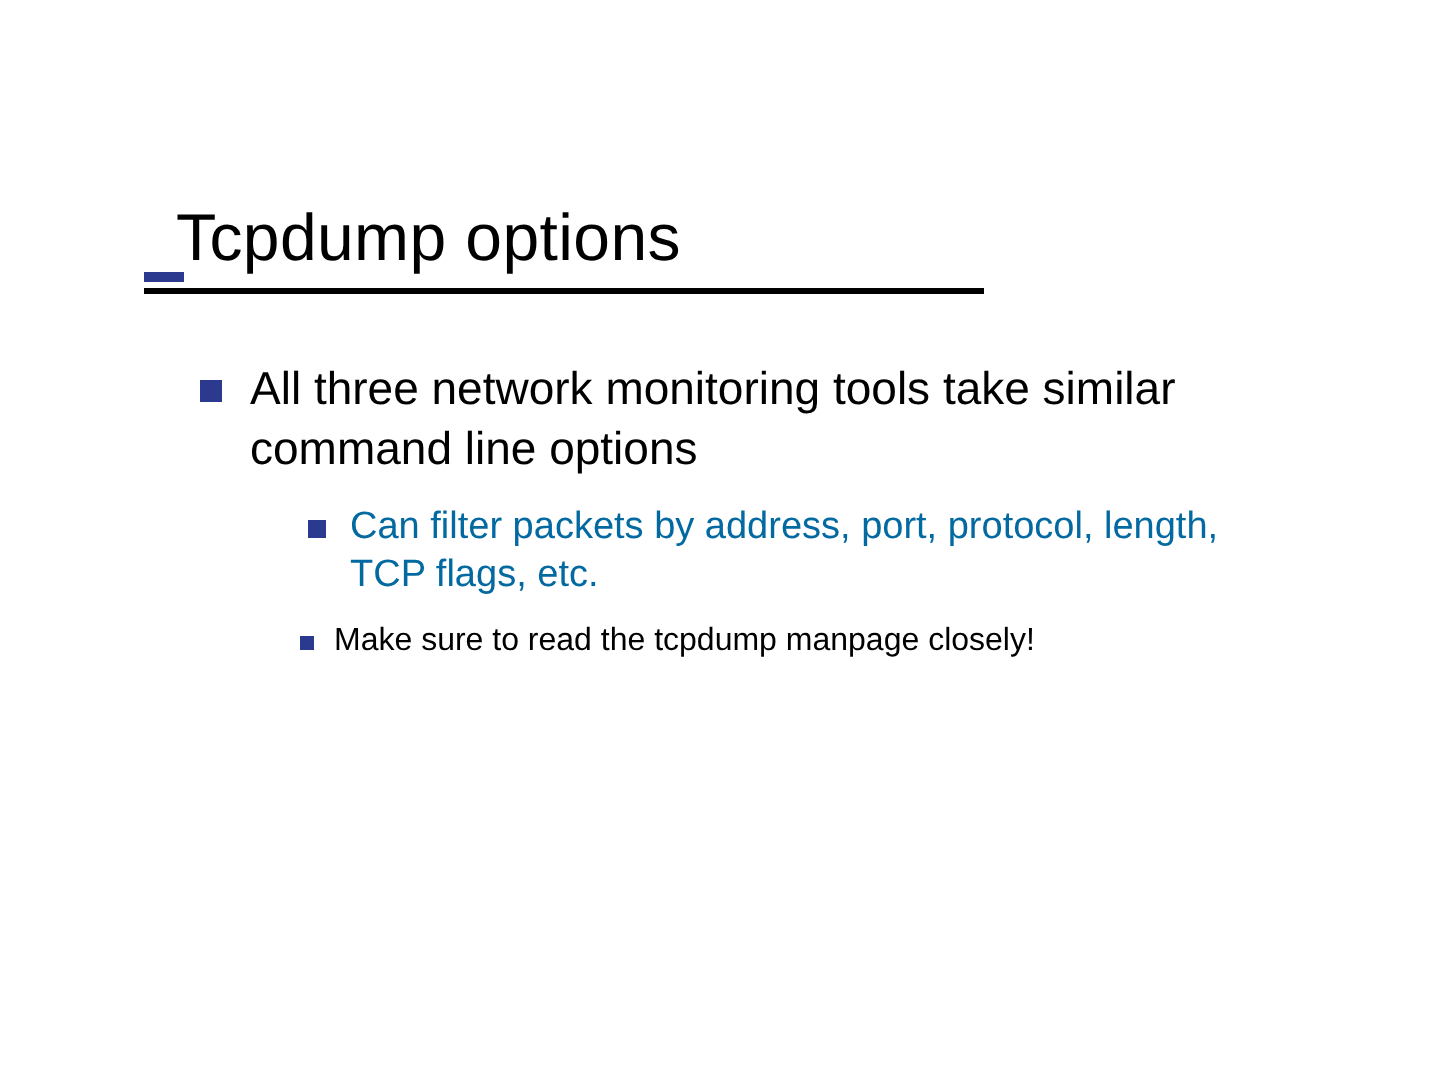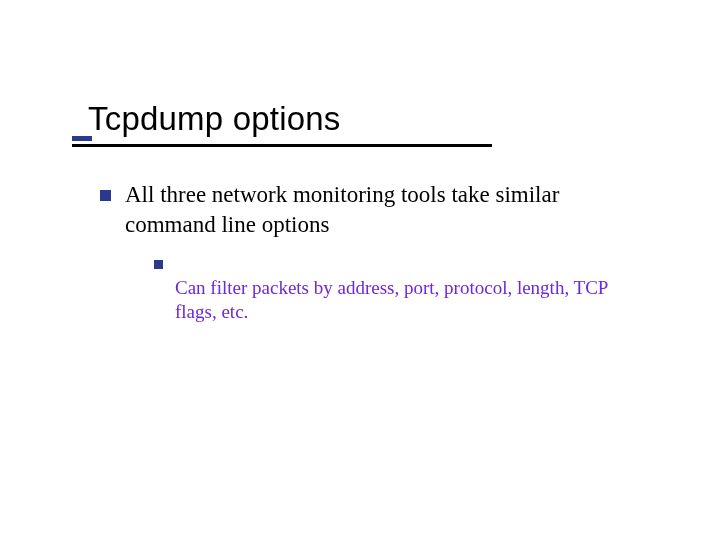--- a/index.html
+++ b/index.html
@@ -3,28 +3,28 @@
 <meta charset="utf-8">
 <style>
   * { margin: 0; padding: 0; box-sizing: border-box; }
   html, body { width: 720px; height: 540px; background: #fff; font-family: Verdana, Geneva, sans-serif; }
   .slide { position: relative; width: 720px; height: 402px; padding: 0; }
   .title-wrap { position: absolute; top: 100px; left: 88px; }
   .accent { position: absolute; left: -16px; top: 36px; width: 20px; height: 5px; background: #2b3a8f; }
   .underline { position: absolute; left: -16px; top: 44px; width: 420px; height: 3px; background: #000; }
   .title { font-size: 33px; letter-spacing: 0.2px; color: #000; font-weight: 400; }
   .content { position: absolute; top: 180px; left: 100px; right: 70px; }
-  ul { list-style: none; font-family: Liberation Serif, serif; }
+  ul { list-style: none; }
   .lvl1 > li { display: flex; align-items: flex-start; margin-bottom: 12px; }
   .lvl1 > li > .bullet { flex: 0 0 auto; width: 11px; height: 11px; background: #2b3a8f; margin-top: 10px; margin-right: 14px; }
   .lvl1 > li > .txt { font-size: 23px; line-height: 1.3; color: #000; }
   .lvl2 { margin-left: 54px; margin-top: 10px; }
   .lvl2 > li { display: flex; align-items: flex-start; margin-bottom: 10px; }
   .lvl2 > li > .bullet { flex: 0 0 auto; width: 9px; height: 9px; background: #2b3a8f; margin-top: 8px; margin-right: 12px; }
-  .lvl2 > li > .txt { font-size: 19px; line-height: 1.3; color: #6d28d9; margin-top: 24px; }
+  .lvl2 > li > .txt { font-size: 19px; line-height: 1.3; color: #0369a1; }
   .lvl3 { margin-left: 50px; margin-top: 8px; margin-bottom: 8px; }
   .lvl3 > li { display: flex; align-items: flex-start; margin-bottom: 8px; }
   .lvl3 > li > .bullet { flex: 0 0 auto; width: 7px; height: 7px; background: #2b3a8f; margin-top: 7px; margin-right: 10px; }
   .lvl3 > li > .txt { font-size: 16px; line-height: 1.3; color: #000; }
 </style>
 </head>
 <body>
 
 <div class="slide">
   <div class="title-wrap">
@@ -39,14 +39,20 @@
         <span class="bullet"></span>
         <span class="txt">All three network monitoring tools take similar command line options</span>
       </li>
     </ul>
     <ul class="lvl2">
       <li>
         <span class="bullet"></span>
         <span class="txt">Can filter packets by address, port, protocol, length, TCP flags, etc.</span>
       </li>
     </ul>
+    <ul class="lvl3">
+      <li>
+        <span class="bullet"></span>
+        <span class="txt">Make sure to read the tcpdump manpage closely!</span>
+      </li>
+    </ul>
   </div>
 </div>
 
 </body></html>

